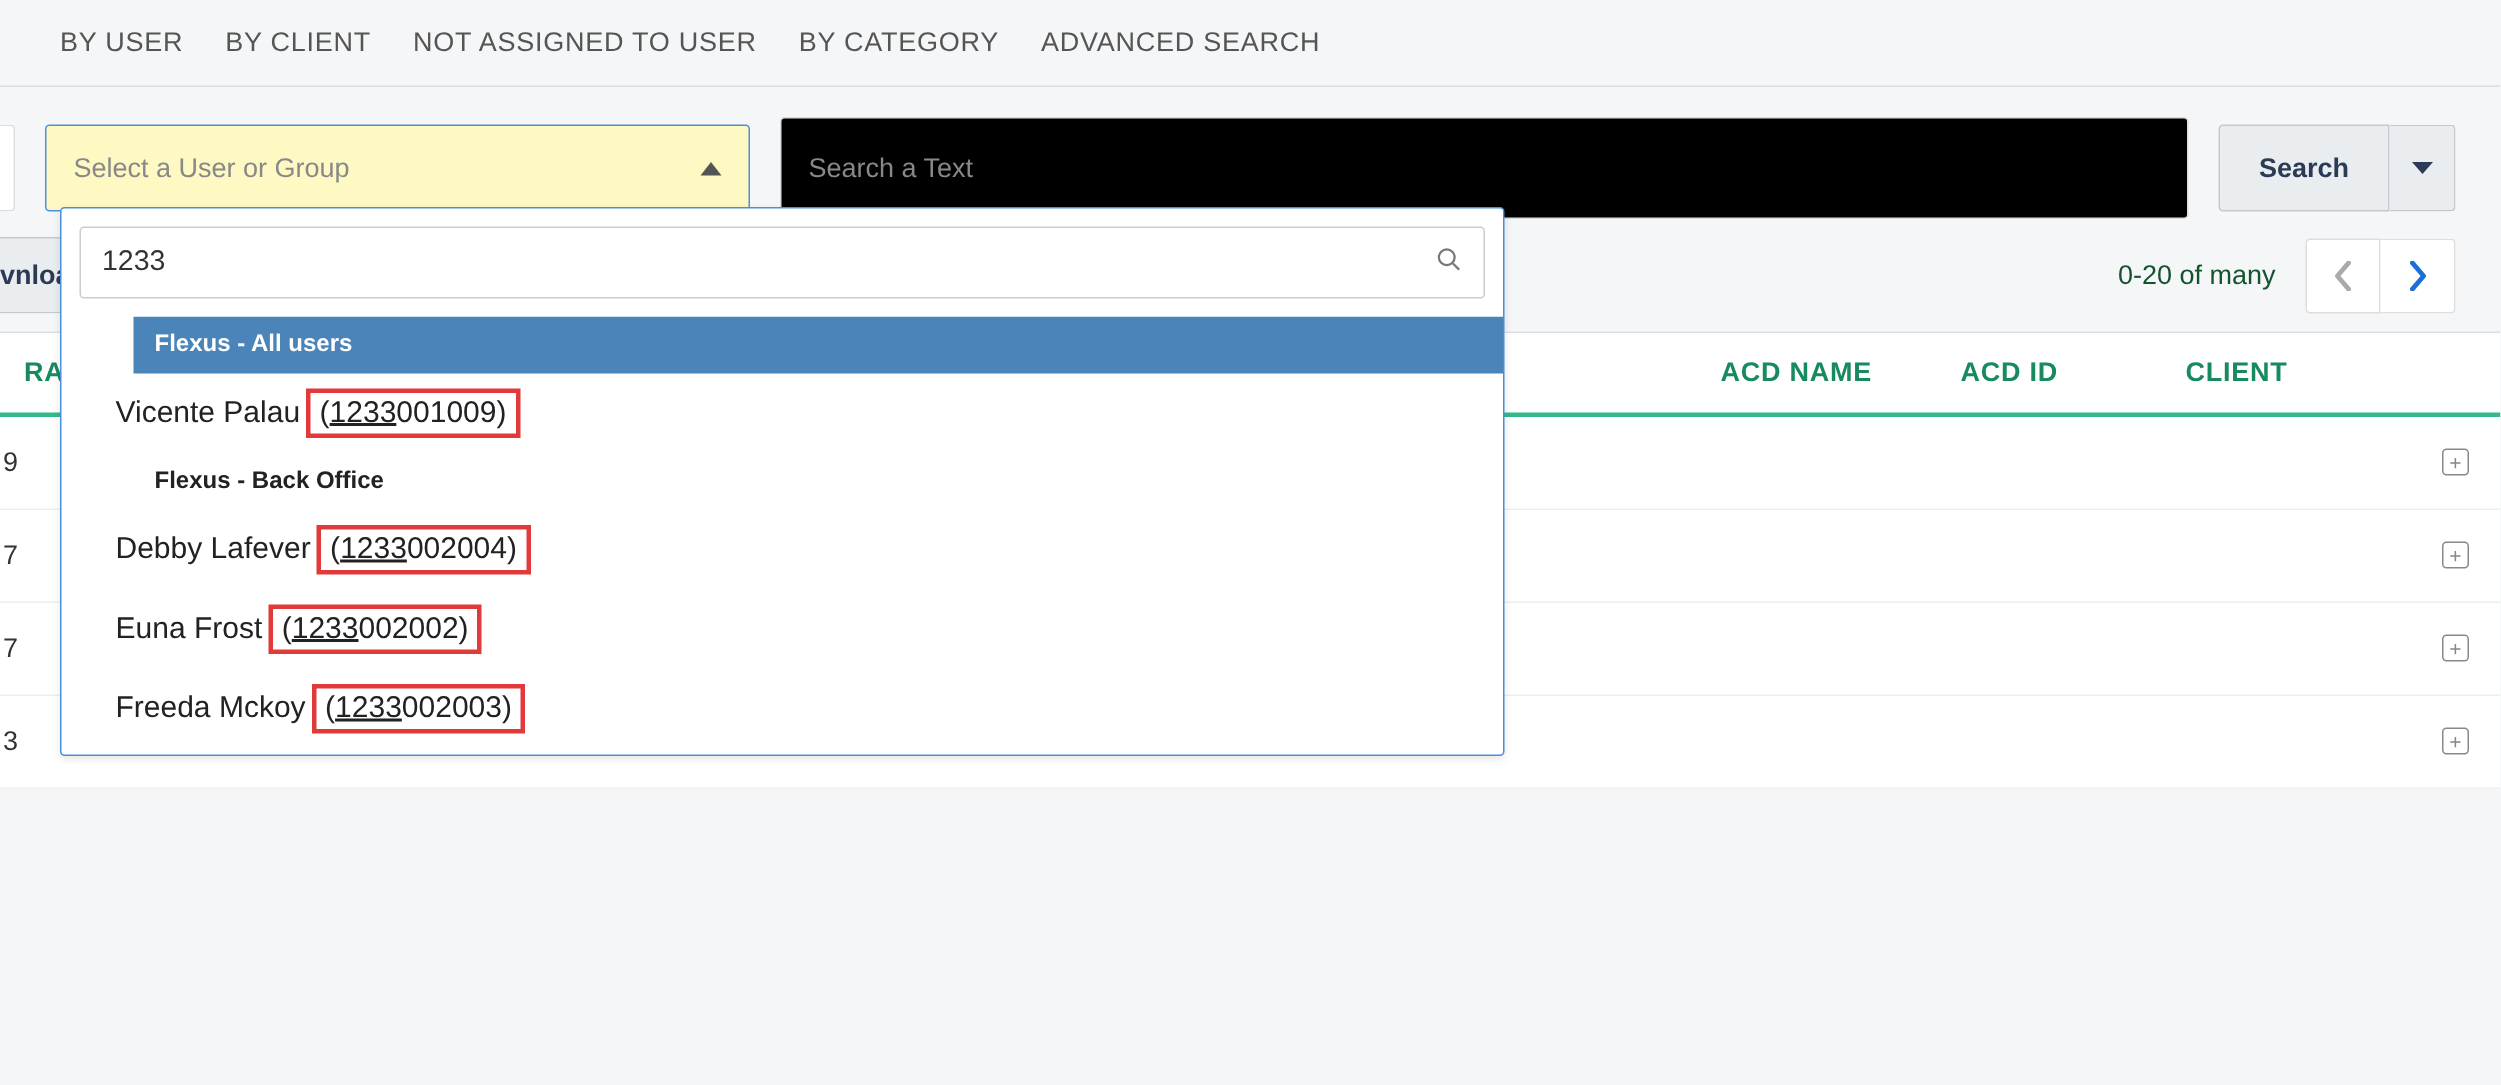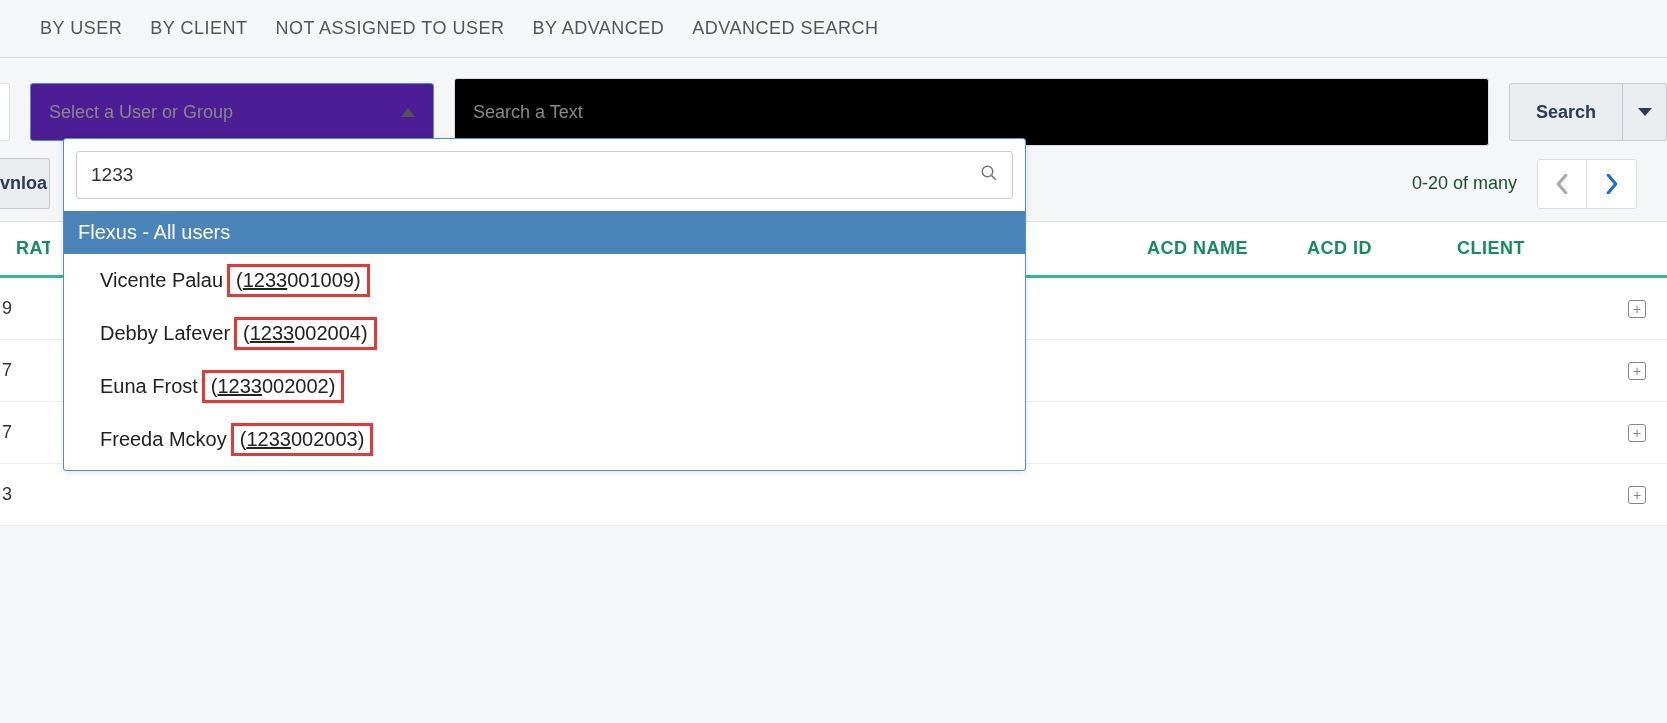--- a/index.html
+++ b/index.html
@@ -35,23 +35,23 @@
   .input-stub {
     width: 10px;
     height: 58px;
     background: #fff;
     border: 1px solid #ddd;
     border-left: none;
     border-radius: 0 3px 3px 0;
   }
   .select-box {
     position: relative;
-    width: 404px;
+    width: 470px;
     height: 58px;
-    background: #4c1d95;
+    background: #fef9c3;
     border: 1px solid #4a90d9;
     border-radius: 3px;
     display: flex;
     align-items: center;
     padding: 0 18px;
     color: #888;
     cursor: pointer;
   }
   .select-box .caret {
     margin-left: auto;
@@ -69,20 +69,21 @@
     border: 1px solid #ddd;
     border-radius: 3px;
     display: flex;
     align-items: center;
     padding: 0 18px;
     color: #888;
   }
   .search-btn-group {
     display: flex;
     height: 58px;
+    margin-right: 30px;
   }
   .search-btn {
     background: #eaedf0;
     border: 1px solid #c5c9cf;
     padding: 0 26px;
     display: flex;
     align-items: center;
     font-weight: 600;
     color: #2b3a55;
     cursor: pointer;
@@ -194,21 +195,21 @@
     border-radius: 3px;
     align-items: center;
     justify-content: center;
     font-size: 14px;
     line-height: 1;
   }
   
   .dropdown-panel {
     position: absolute;
     top: 80px;
-    left: 63px;
+    left: 40px;
     width: 963px;
     background: #fff;
     border: 1px solid #4a90d9;
     border-radius: 3px;
     z-index: 100;
     box-shadow: 0 2px 6px rgba(0,0,0,0.1);
     padding-bottom: 4px;
   }
   .dropdown-search {
     margin: 12px;
@@ -230,24 +231,25 @@
     color: #888;
     font-size: 18px;
   }
   .dropdown-list {
     max-height: 370px;
     overflow-y: auto;
     position: relative;
   }
   .dd-group-header {
     padding: 10px 14px;
-    font-weight: 400;
-    font-size: 20px;
+    font-weight: 700;
+    font-size: 16px;
     color: #222;
     cursor: pointer;
+    margin-left: 48px;
   }
   .dd-group-header.selected {
     background: #4a84b8;
     color: #fff;
   }
   .dd-item {
     padding: 10px 14px 10px 36px;
     font-size: 20px;
     color: #222;
     cursor: pointer;
@@ -281,21 +283,21 @@
     height: 18px;
   }
 </style>
 </head>
 <body>
 
 <div class="tabs">
   <div class="tab">BY USER</div>
   <div class="tab">BY CLIENT</div>
   <div class="tab">NOT ASSIGNED TO USER</div>
-  <div class="tab">BY ADVANCED</div>
+  <div class="tab">BY CATEGORY</div>
   <div class="tab">ADVANCED SEARCH</div>
 </div>
 
 <div class="controls-row">
   <div class="input-stub"></div>
 
   <div class="select-box">
     <span>Select a User or Group</span>
     <span class="caret"></span>
   </div>
@@ -320,20 +322,21 @@
             <line x1="21" y1="21" x2="15.5" y2="15.5"></line>
           </svg>
       </span>
     </div>
     <div class="dropdown-list" id="dd-list">
         <div class="dd-group-header selected">Flexus - All users</div>
         <div class="dd-item">
           <span class="name">Vicente Palau</span>
           <span class="highlight-box">(<span class="match">1233</span>001009)</span>
         </div>
+        <div class="dd-group-header">Flexus - Back Office</div>
         <div class="dd-item">
           <span class="name">Debby Lafever</span>
           <span class="highlight-box">(<span class="match">1233</span>002004)</span>
         </div>
         <div class="dd-item">
           <span class="name">Euna Frost</span>
           <span class="highlight-box">(<span class="match">1233</span>002002)</span>
         </div>
         <div class="dd-item">
           <span class="name">Freeda Mckoy</span>

